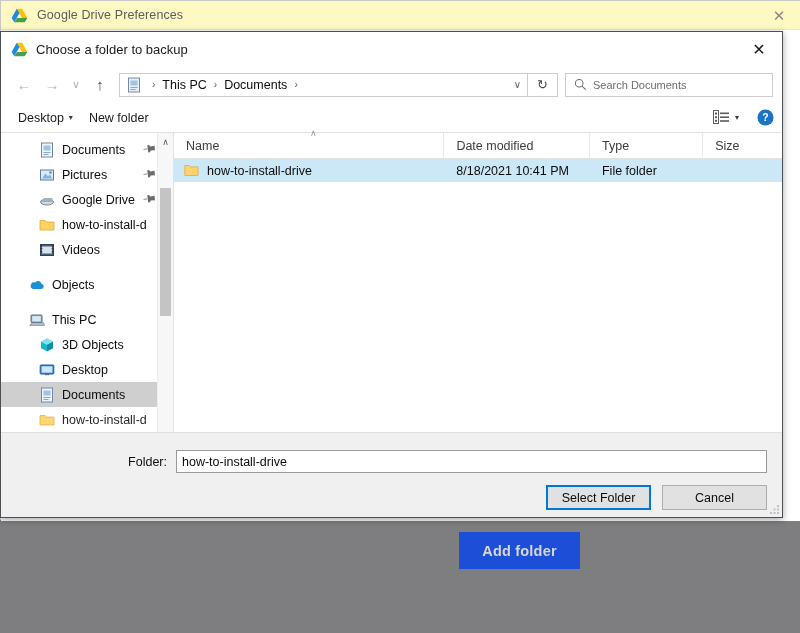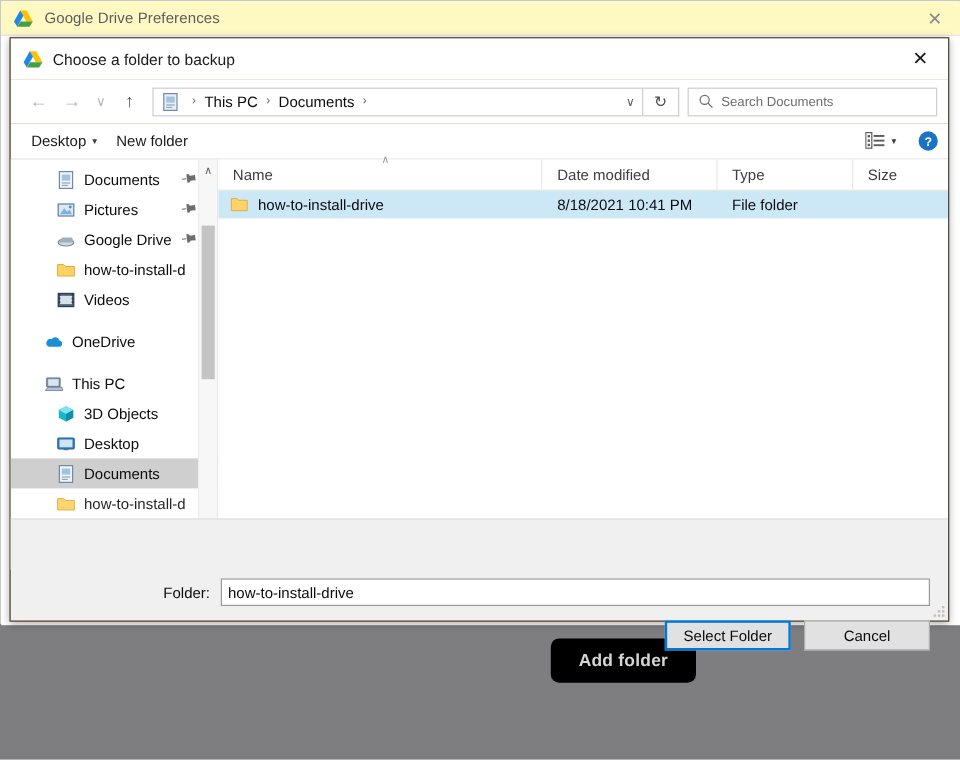--- a/index.html
+++ b/index.html
@@ -55,37 +55,37 @@
   }
 
   
   .drive-logo { width: 17px; height: 15px; margin-left: 10px; flex: none; }
 
   
   .add-folder-btn {
     position: absolute;
     left: 459px; top: 532px;
     width: 121px; height: 37px;
-    background: #000000;
+    background: #1d4ed8;
     color: #d6d6d8;
     border: none;
-    border-radius: 7px;
+    border-radius: 0;
     font-size: 14.5px;
     font-weight: bold;
     font-family: "Liberation Sans", sans-serif;
     letter-spacing: .2px;
     cursor: pointer;
   }
 
   
   .dlg {
     position: absolute;
-    left: 8px; top: 31px;
+    left: 0; top: 31px;
     width: 783px; height: 487px;
-    background: #a16207;
+    background: #7dd3fc;
     border: 1px solid #4a5054;
     box-sizing: border-box;
     box-shadow: 0 2px 7px rgba(0,0,0,.35);
   }
   .dlg-titlebar {
     height: 34px;
     background: #ffffff;
     display: flex;
     align-items: center;
     position: relative;
@@ -335,21 +335,20 @@
     position: absolute;
     left: 0; bottom: 0;
     width: 781px; height: 85px;
     background: #f0f0f0;
     border-top: 1px solid #dfdfdf;
     box-sizing: border-box;
   }
   .folder-row {
     display: flex; align-items: center;
     padding-top: 17px;
-    margin-top: 32px;
   }
   .folder-lbl {
     width: 175px;
     text-align: right;
     font-size: 12.5px;
     color: #0c0c0c;
     padding-right: 9px;
     box-sizing: border-box;
   }
   .folder-input {
@@ -550,21 +549,21 @@
                 <rect x="12.7" y="9" width="1.5" height="1.4"></rect>
               </g>
             </svg>
             <span class="tree-label">Videos</span>
           </div>
           <div class="tree-spacer"></div>
           <div class="tree-row">
             <svg viewBox="0 0 16 16" class="tree-ico">
               <path d="M4 12 h8.3 a2.7 2.7 0 0 0 .2 -5.35 A3.6 3.6 0 0 0 6.1 5.6 A3.1 3.1 0 0 0 4 12 Z" fill="#1a8fd4"></path>
             </svg>
-            <span class="tree-label">OneDrive</span>
+            <span class="tree-label">Objects</span>
           </div>
           <div class="tree-spacer"></div>
           <div class="tree-row">
             <svg viewBox="0 0 16 16" class="tree-ico">
               <rect x="2" y="3" width="11" height="7.5" rx="0.7" fill="#8fa7bb" stroke="#5a7185"></rect>
               <rect x="3.2" y="4.1" width="8.6" height="5.3" fill="#dbe6ef"></rect>
               <path d="M0.8 13.4 L3 10.7 H14.6 L15.4 13.4 Z" fill="#b4c5d3" stroke="#5a7185" stroke-width=".6"></path>
             </svg>
             <span class="tree-label">This PC</span>
           </div>

